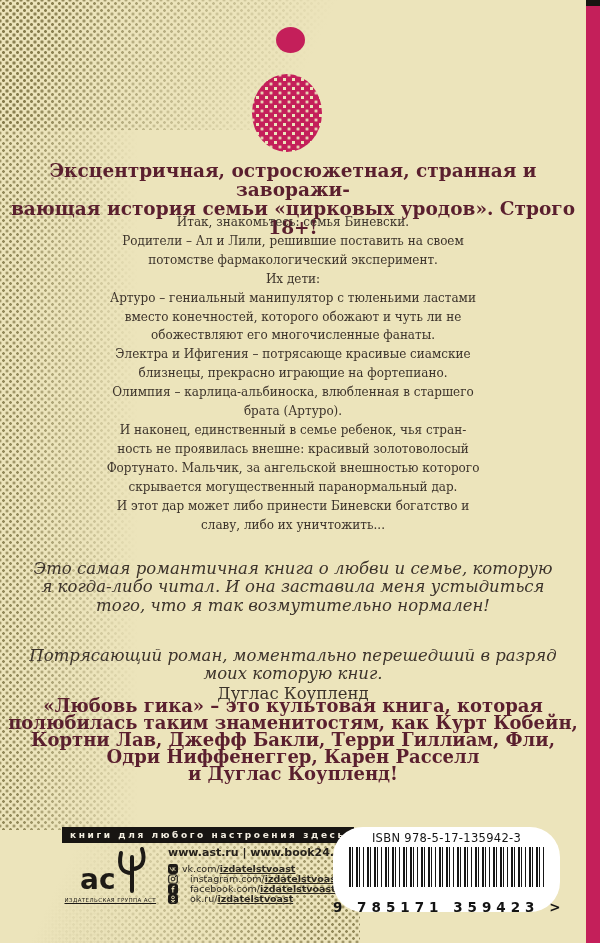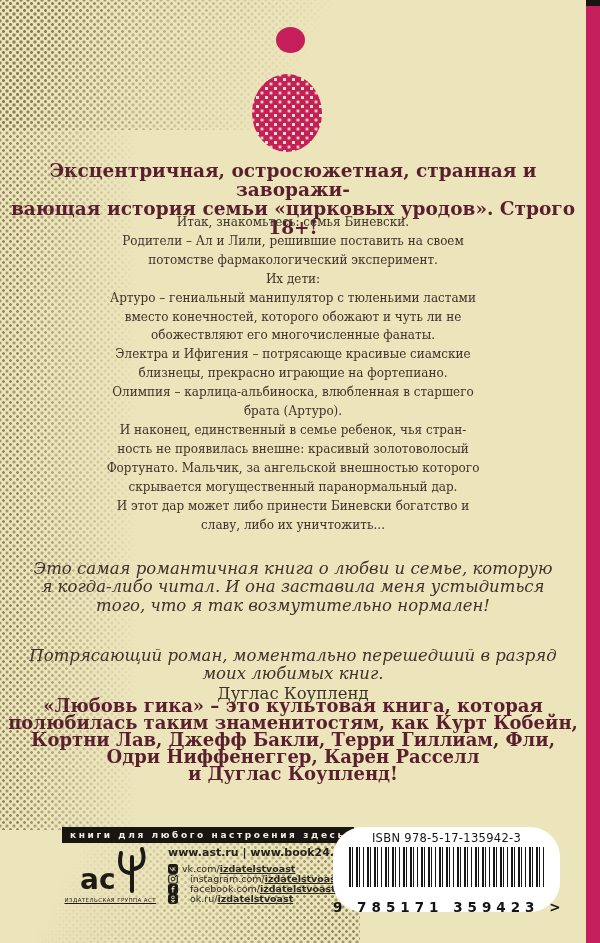--- a/index.html
+++ b/index.html
@@ -132,21 +132,21 @@
 И этот дар может либо принести Биневски богатство и
 славу, либо их уничтожить...</div>
 
   <div class="txt quote q1">
     <span>Это самая романтичная книга о любви и семье, которую
 я когда-либо читал. И она заставила меня устыдиться
 того, что я так возмутительно нормален!</span>
   </div>
   <div class="txt quote q2">
     <span>Потрясающий роман, моментально перешедший в разряд
-моих любимых книг.</span>
+моих которую книг.</span>
     <div class="author">Дуглас Коупленд</div>
   </div>
 
   <div class="txt promo">«Любовь гика» – это культовая книга, которая
 полюбилась таким знаменитостям, как Курт Кобейн,
 Кортни Лав, Джефф Бакли, Терри Гиллиам, Фли,
 Одри Ниффенеггер, Карен Расселл
 и Дуглас Коупленд!</div>
 
   <div class="banner">книги для любого настроения здесь</div>

